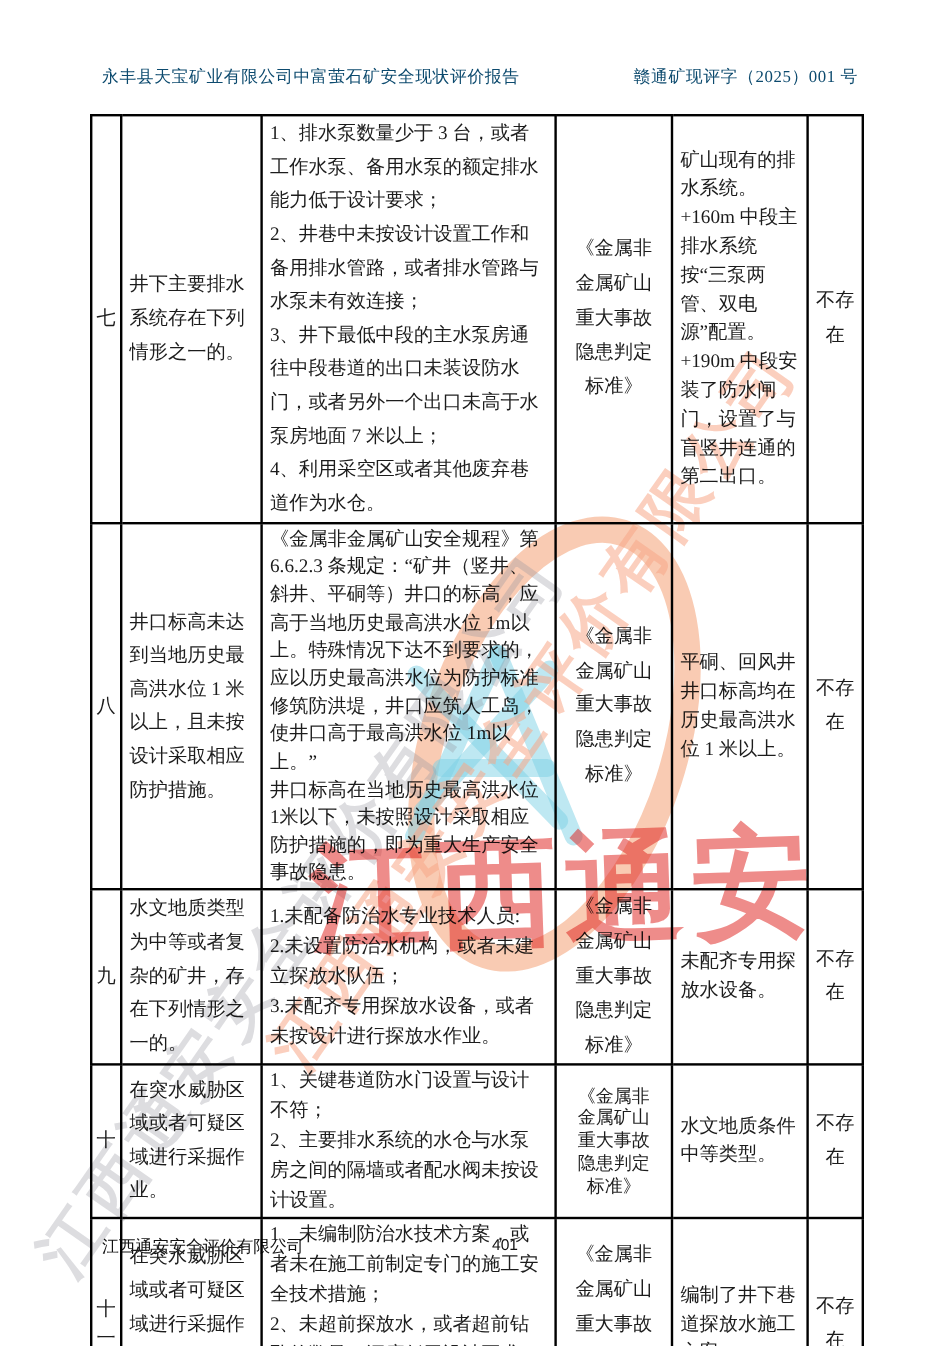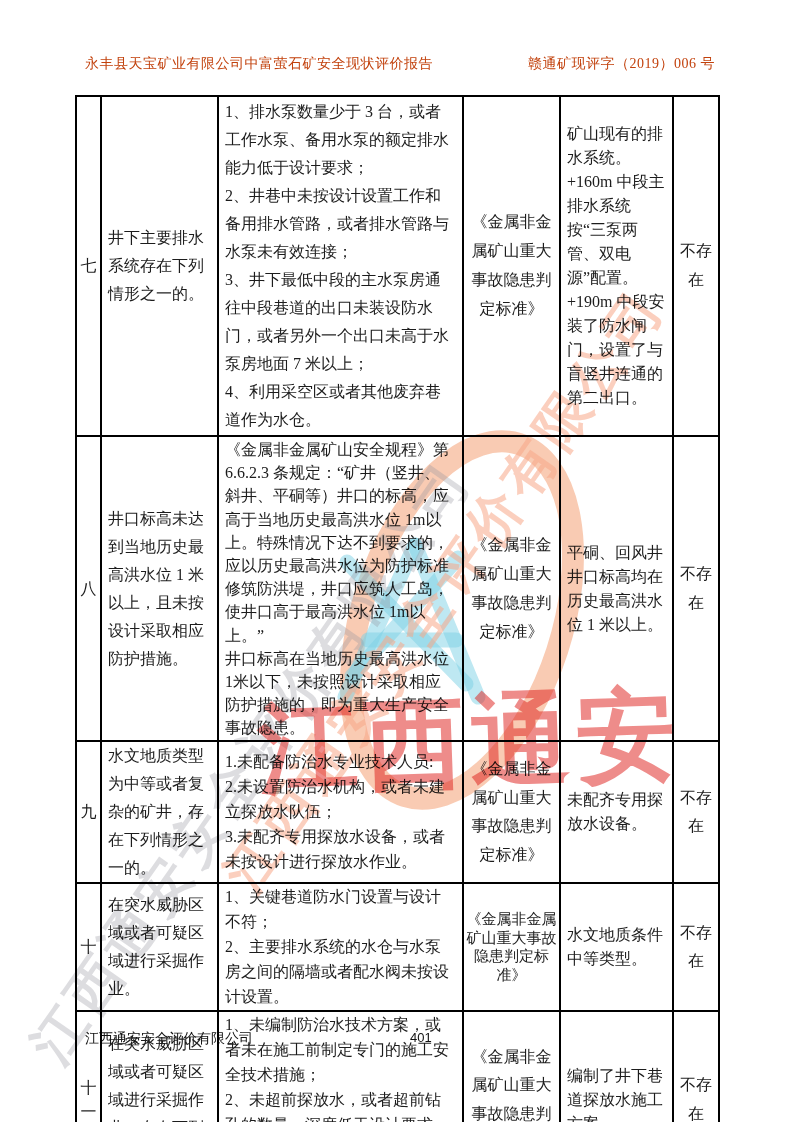--- a/index.html
+++ b/index.html
@@ -8,21 +8,21 @@
     background:#ffffff;
     position:relative;
     overflow:hidden;
     font-family:"Liberation Serif", serif;
     color:#1c1c1c;
   }
   
   .page-header{
     position:absolute;left:85px;right:78px;top:55px;
     display:flex;justify-content:space-between;
-    font-size:14px;letter-spacing:0.5px;color:#c2410c;
+    font-size:14px;letter-spacing:0.5px;color:#0c4a6e;
   }
   
   .page-footer{
     position:absolute;left:85px;right:78px;top:1030px;
     font-size:14px;color:#111;
   }
   .page-footer .pageno{
     position:absolute;left:325px;top:0;
     font-family:"Liberation Sans",sans-serif;font-size:13px;
   }
@@ -36,21 +36,21 @@
   table.hazard td{
     border:2px solid #000;
     vertical-align:middle;
     font-size:16px;
     color:#1c1c1c;
     overflow:hidden;
   }
   td.num{text-align:center;padding:0;line-height:1.5;}
   td.item{padding:0 6px;line-height:1.75;text-align:left;margin-left:28px;}
   td.detail{padding:1px 6px;line-height:1.55;font-size:15.5px;text-align:left;white-space:pre-line;}
-  td.standard{padding:0 0;line-height:1.8;text-align:center;}
+  td.standard{padding:0 15px;line-height:1.8;text-align:center;}
   td.status{padding:0 6px;line-height:1.5;text-align:left;white-space:pre-line;}
   td.concl{padding:0 2px;line-height:1.8;text-align:center;}
   tr.r0{height:220px;} tr.r1{height:233px;} tr.r2{height:129px;}
   tr.r3{height:79px;}  tr.r4{height:121px;}
   tr.r0 td.detail{line-height:1.75;}
   tr.r1 td.detail{line-height:1.45;}
   tr.r3 td.standard{line-height:1.25;font-size:15px;}
   
   .watermark{
     position:absolute;inset:0;z-index:3;
@@ -71,21 +71,21 @@
     color:rgba(222,34,30,0.52);
     transform:rotate(-2deg);
   }
   .wm-svg{position:absolute;left:0;top:0;}
 </style>
 </head>
 <body>
 
 <div class="page-header">
   <span>永丰县天宝矿业有限公司中富萤石矿安全现状评价报告</span>
-  <span>赣通矿现评字（2019）006 号</span>
+  <span>赣通矿现评字（2025）001 号</span>
 </div>
 
 <table class="hazard">
   <colgroup>
     <col style="width:25px">
       <col style="width:117px">
       <col style="width:245px">
     <col style="width:97px">
       <col style="width:113px">
       <col style="width:46px">

